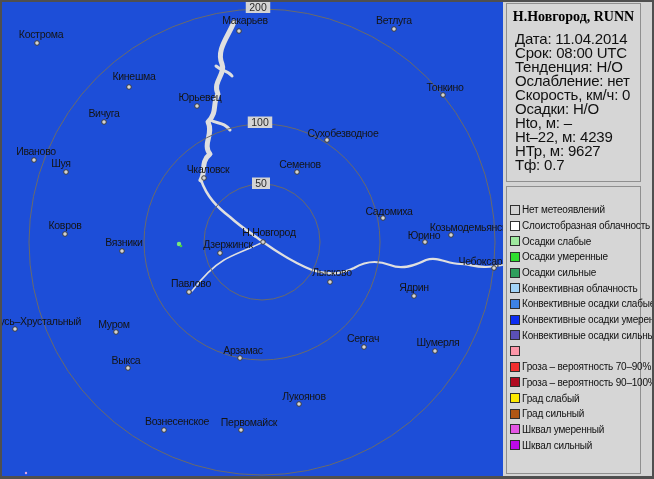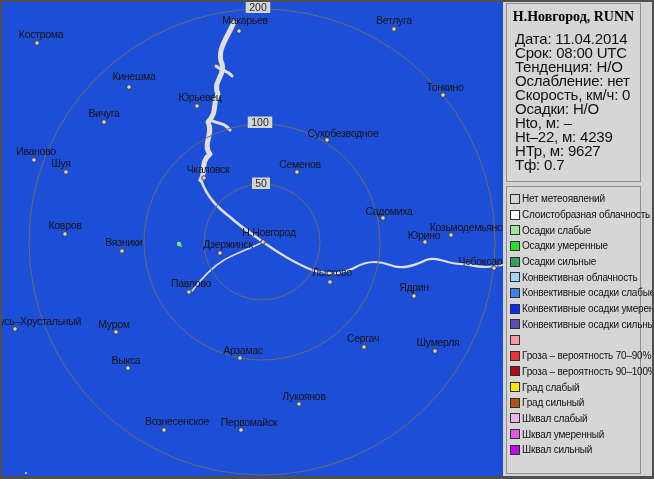--- a/index.html
+++ b/index.html
@@ -13,21 +13,21 @@
   .ringlabel{font-size:10.5px; fill:#2a2a2a;}
   .panel{
     position:absolute; left:501px; top:0; width:149px; height:474px;
     background:#d4d4d4;
   }
   .pbox{
     position:absolute; left:3px; box-sizing:border-box; width:135px;
     background:#d6d6d6; border:1px solid #8f8f8f;
   }
   .infobox{top:1px; height:179px;}
-  .legendbox{top:184px; height:288px; padding-top:4px;}
+  .legendbox{top:184px; height:288px; padding-top:15px;}
   .ptitle{
     font-family:"Liberation Serif", serif; font-weight:bold; font-size:14px;
     text-align:center; padding-top:5px; color:#000; white-space:nowrap;
   }
   .ilines{margin-top:7px; padding-left:8px;}
   .iline{font-size:15px; line-height:14px; color:#111; white-space:nowrap; letter-spacing:-0.2px;}
   .litem{display:flex; align-items:center; height:15.7px; padding-left:3px; white-space:nowrap;}
   .sw{
     width:10px; height:10px; flex:0 0 10px; box-sizing:border-box;
     border:1px solid #2f2f2f; margin-right:2px;
@@ -191,24 +191,20 @@
         </div>
         <div class="litem">
           <span class="sw" style="background: rgb(252, 232, 0);"></span>
           <span class="ltxt">Град слабый</span>
         </div>
         <div class="litem">
           <span class="sw" style="background: rgb(176, 86, 20);"></span>
           <span class="ltxt">Град сильный</span>
         </div>
         <div class="litem">
-          <span class="sw" style="background: rgb(232, 180, 238);"></span>
-          <span class="ltxt">Шквал слабый</span>
-        </div>
-        <div class="litem">
           <span class="sw" style="background: rgb(228, 85, 228);"></span>
           <span class="ltxt">Шквал умеренный</span>
         </div>
         <div class="litem">
           <span class="sw" style="background: rgb(188, 10, 232);"></span>
           <span class="ltxt">Шквал сильный</span>
         </div>
       </div>
 
   </div>

